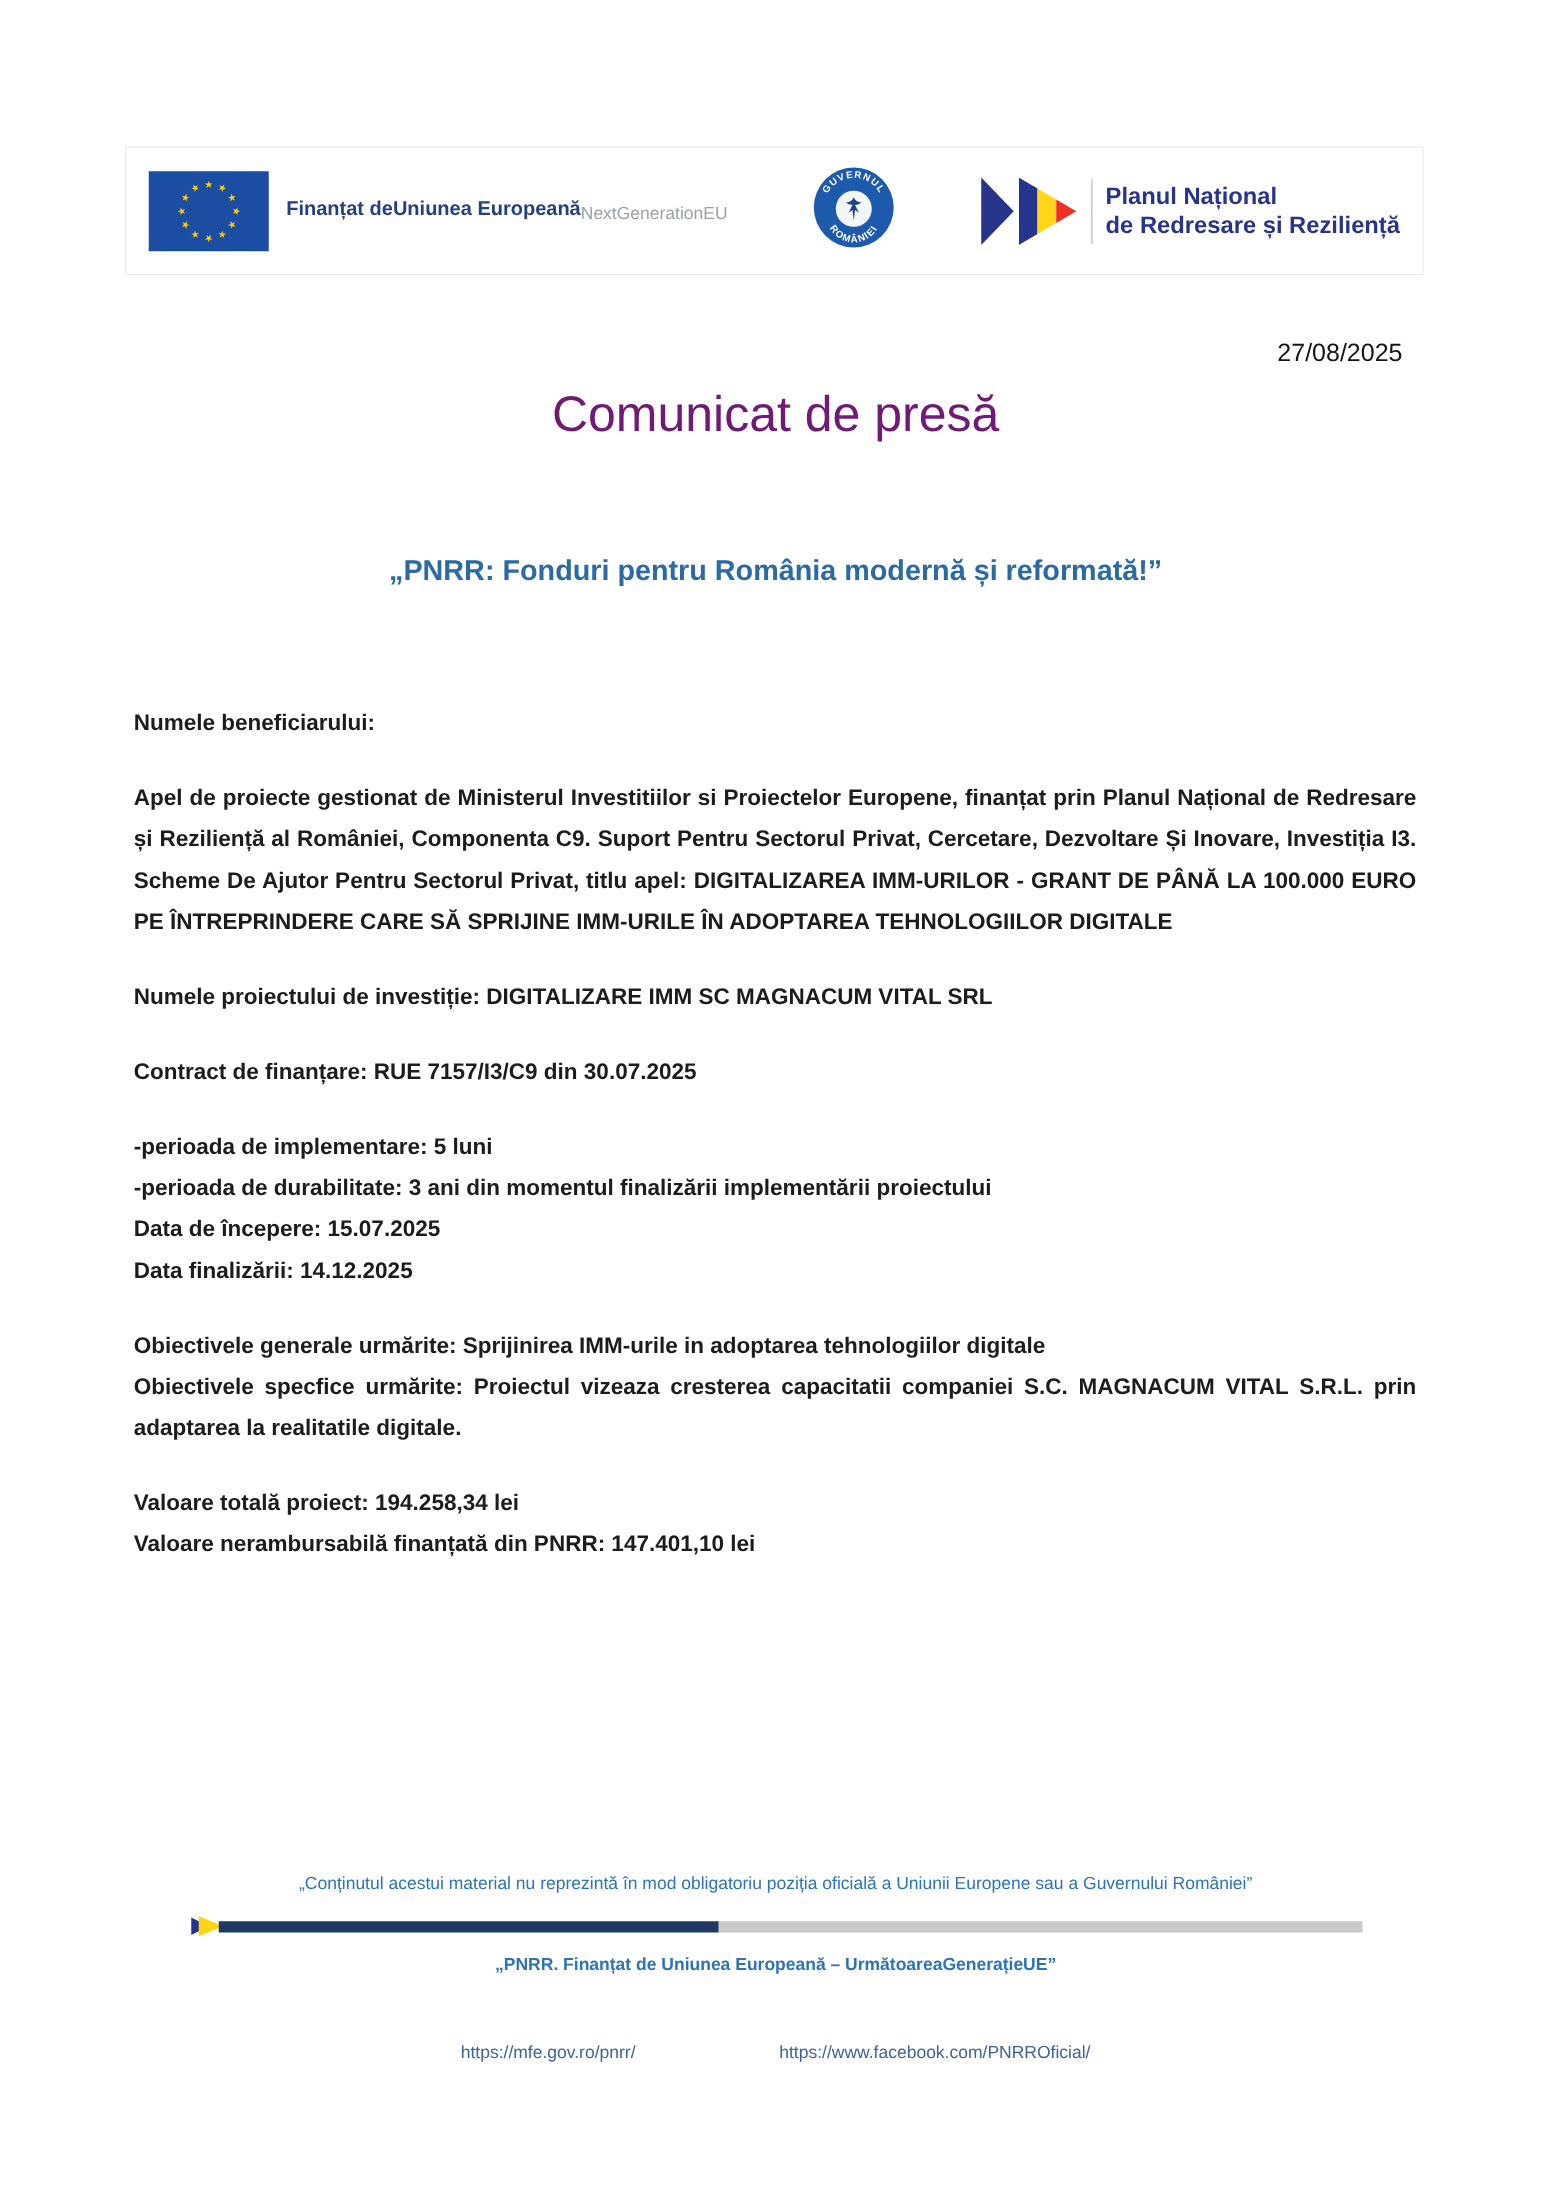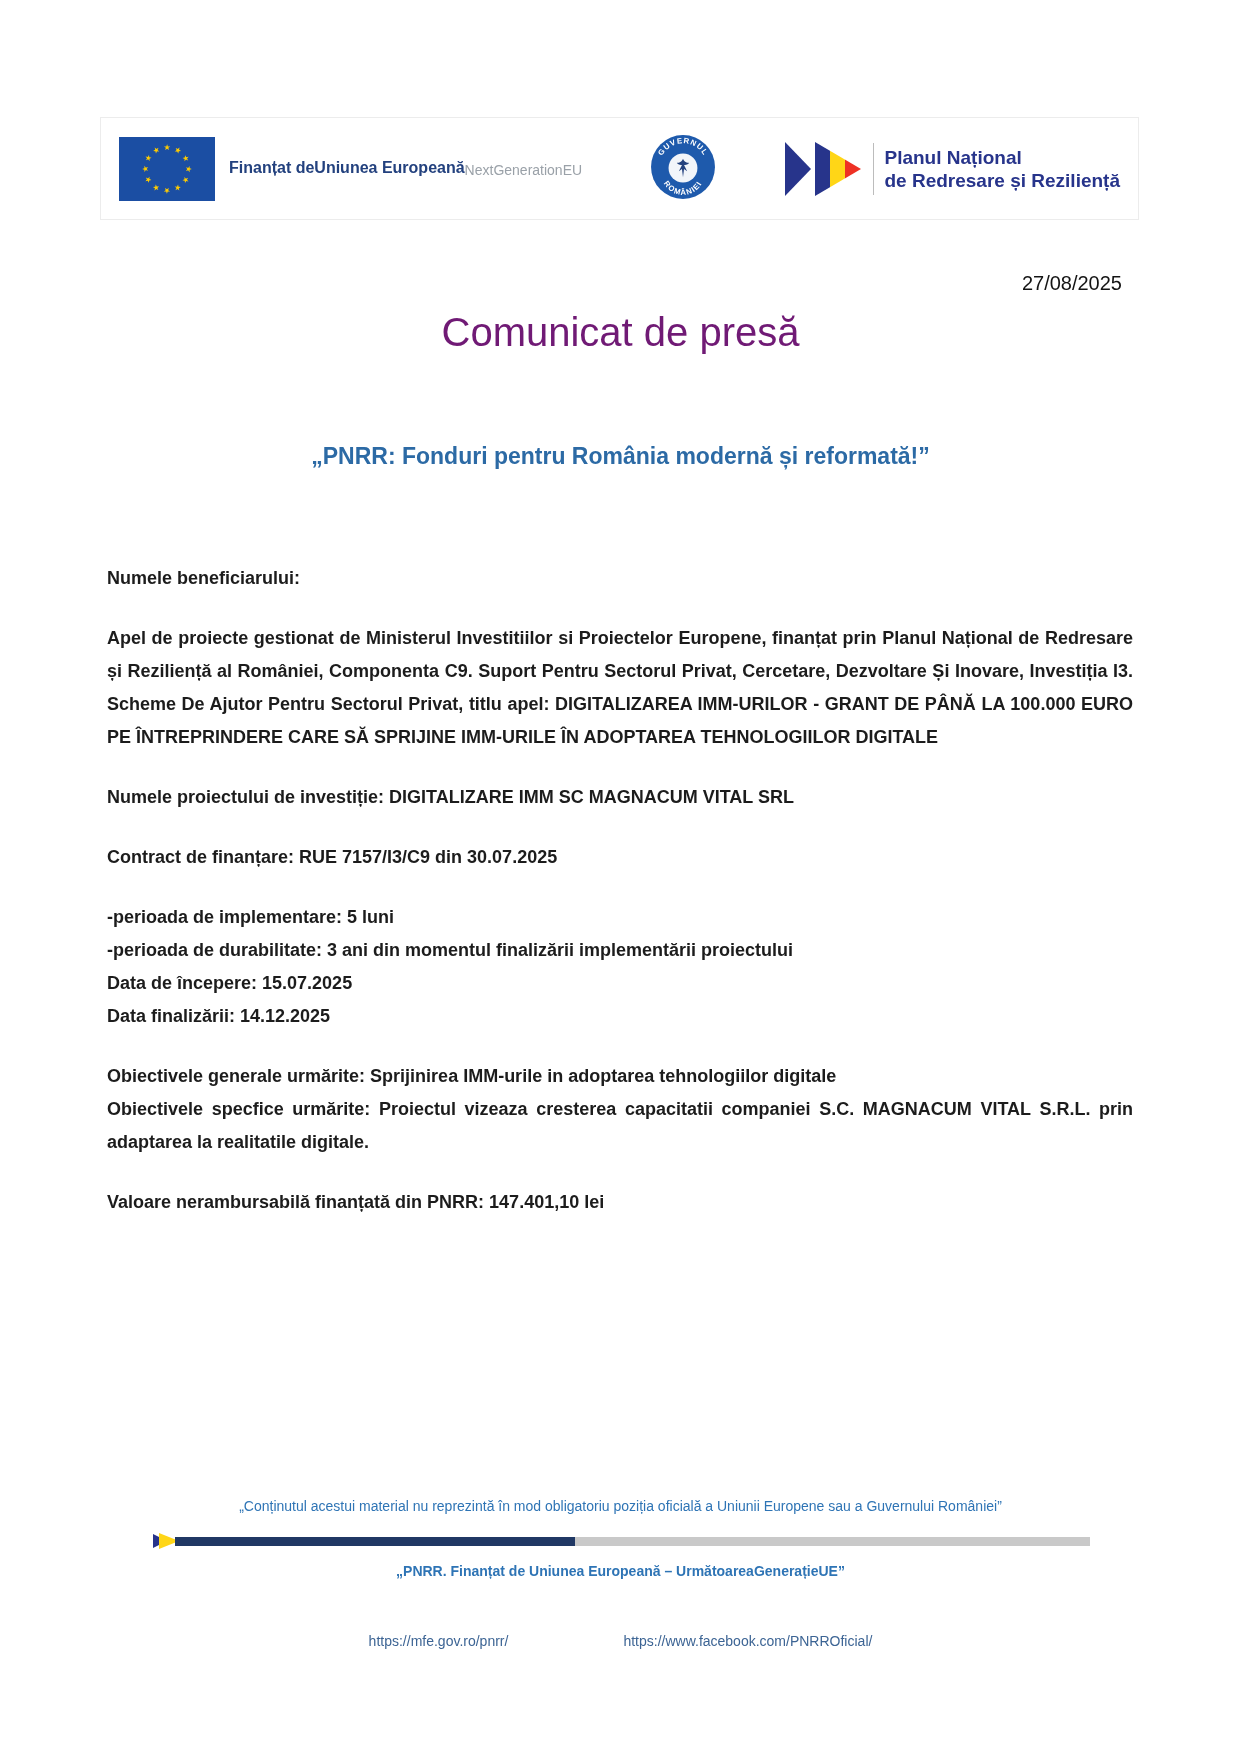--- a/index.html
+++ b/index.html
@@ -149,20 +149,21 @@
       <div>Data de începere: 15.07.2025</div>
       <div>Data finalizării: 14.12.2025</div>
     </div>
 
     <div class="para just">
       <div>Obiectivele generale urmărite: Sprijinirea IMM-urile in adoptarea tehnologiilor digitale</div>
       <div>Obiectivele specfice urmărite: Proiectul vizeaza cresterea capacitatii companiei S.C. MAGNACUM VITAL S.R.L. prin adaptarea la realitatile digitale.</div>
     </div>
 
     <div class="para">
+      <div>Valoare totală proiect: 194.258,34 lei</div>
       <div>Valoare nerambursabilă finanțată din PNRR: 147.401,10 lei</div>
     </div>
 
   </div>
 
   <div class="disclaimer">„Conținutul acestui material nu reprezintă în mod obligatoriu poziția oficială a Uniunii Europene sau a Guvernului României”</div>
 
   <div class="footer-bar">
     <span class="fb-tri-blue"></span>
     <span class="fb-tri-yellow"></span>

